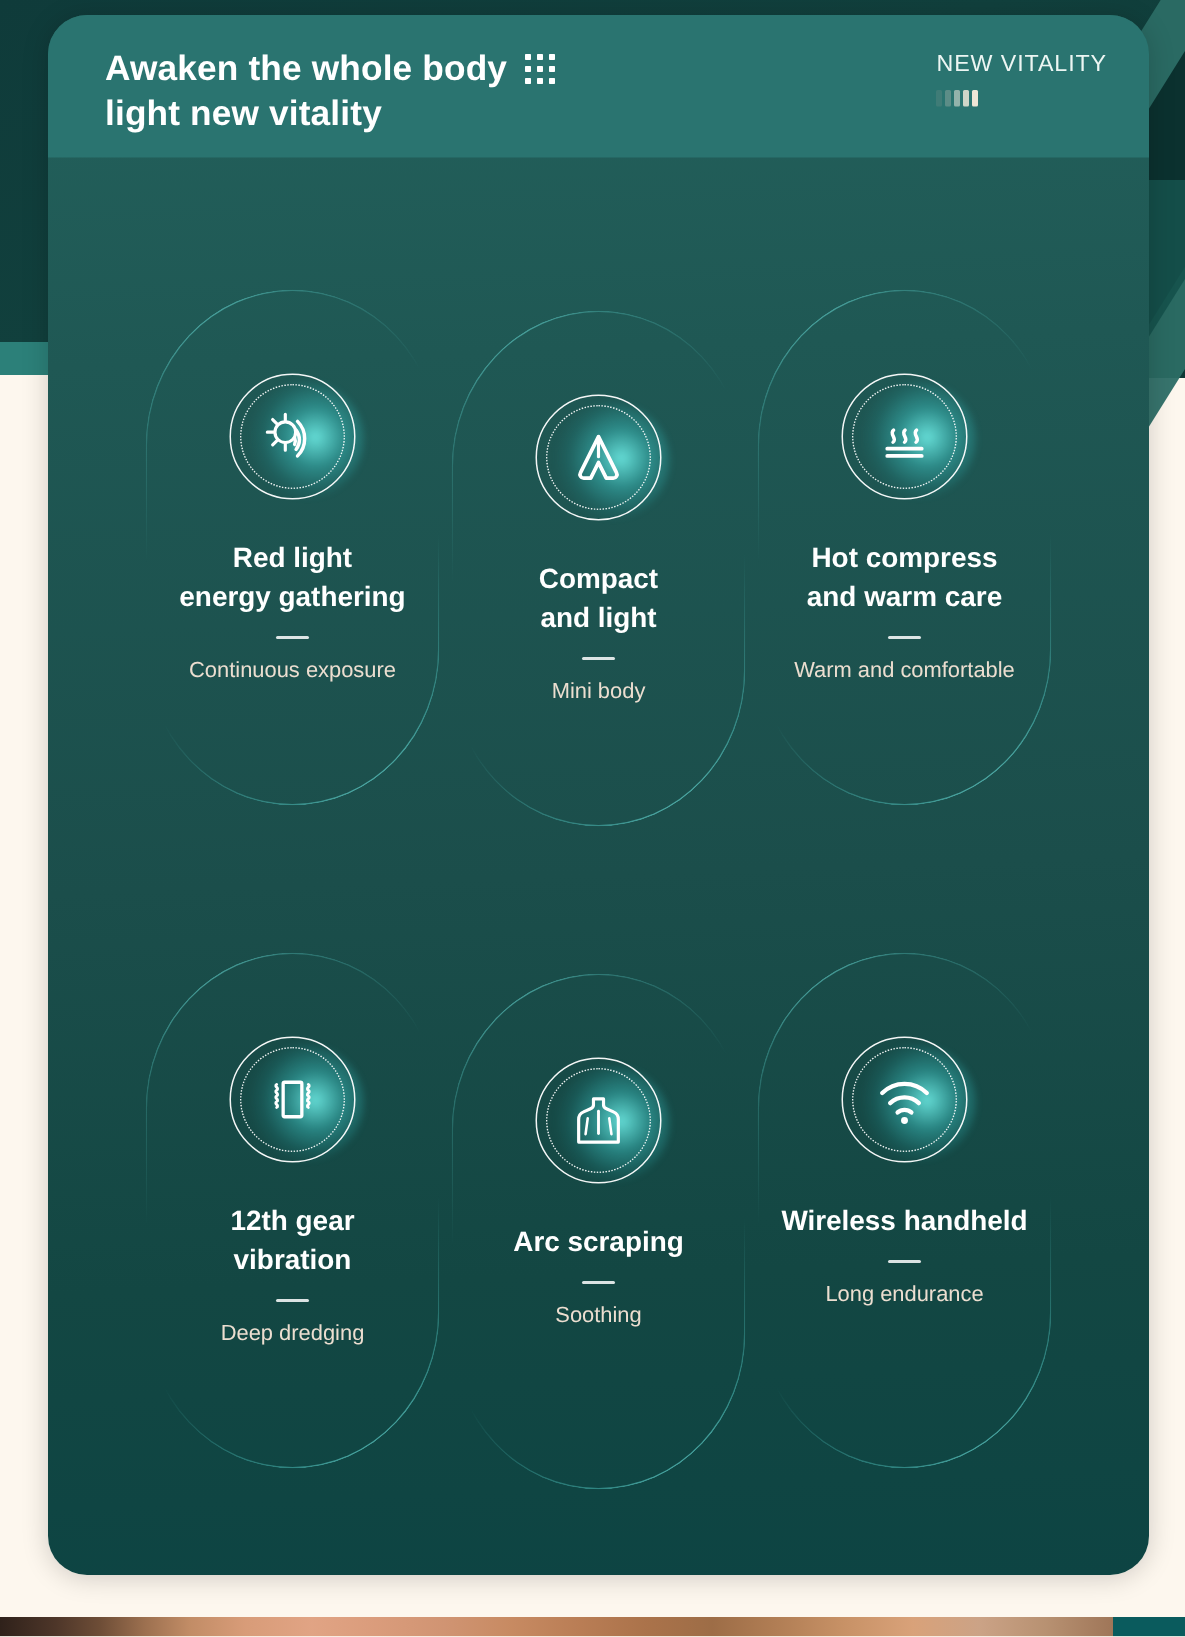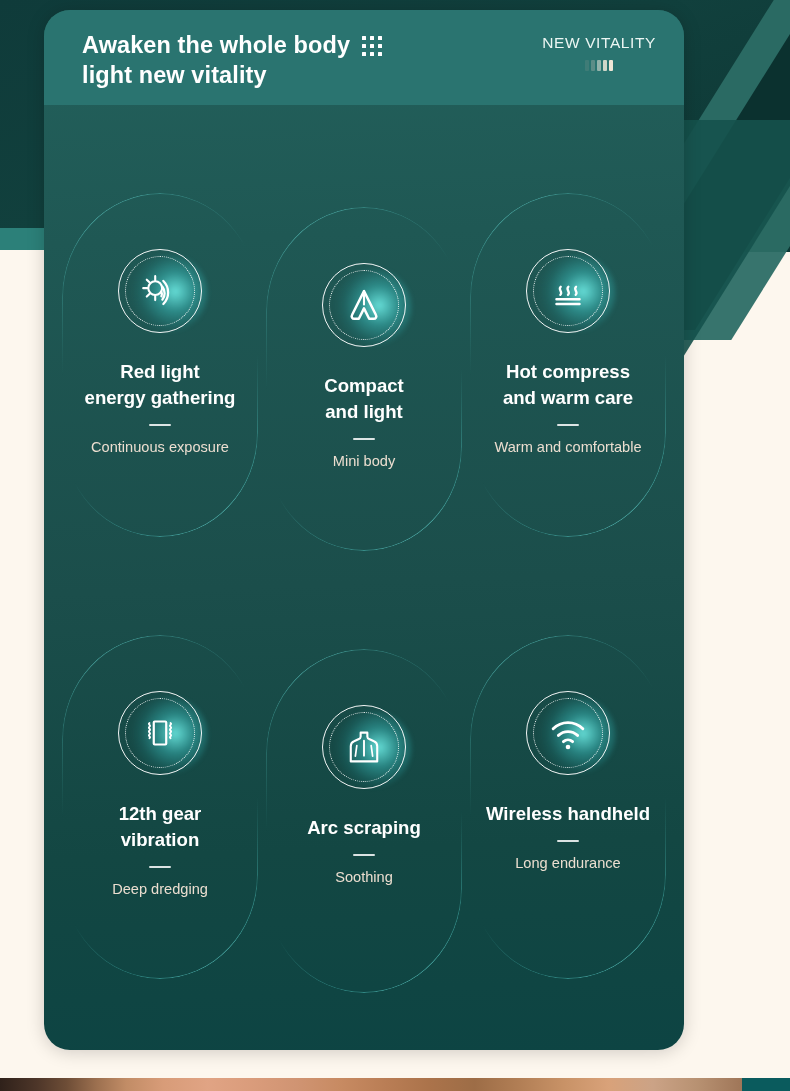--- a/index.html
+++ b/index.html
@@ -94,22 +94,22 @@
   .photo-strip .ph-teal {
     position: absolute;
     right: 0; top: 0;
     width: 48px; height: 13px;
     background: #0a5b5d;
   }
 
   
   .panel {
     position: absolute;
-    left: 44px; top: 10px;
-    width: 640px; height: 1040px;
+    left: 32px; top: 10px;
+    width: 734px; height: 1040px;
     border-radius: 26px;
     overflow: hidden;
     background: linear-gradient(178deg, #23615c 0%, #1f5854 22%, #1b4e4b 55%, #134743 80%, #0d4443 100%);
     box-shadow: 0 2px 18px rgba(0,0,0,.18);
   }
 
   
   .panel-header {
     position: relative;
     height: 95px;
@@ -147,21 +147,21 @@
   }
   .dot-grid i {
     display: block;
     width: 4px; height: 4px;
     background: #ffffff;
     border-radius: .5px;
   }
   .header-right {
     display: flex;
     flex-direction: column;
-    align-items: center;
+    align-items: flex-start;
     padding-top: 4px;
     margin-left: 10px;
   }
   .brand-tag {
     color: #ecf6f3;
     font-size: 15.5px;
     letter-spacing: .6px;
     font-weight: 400;
     white-space: nowrap;
   }

